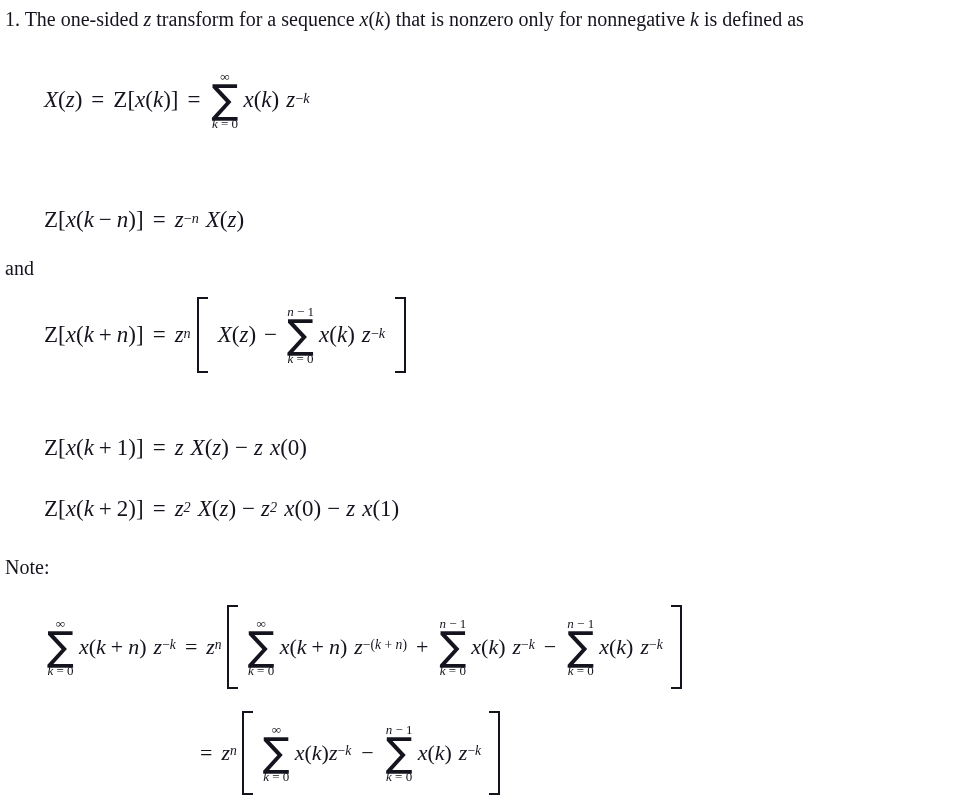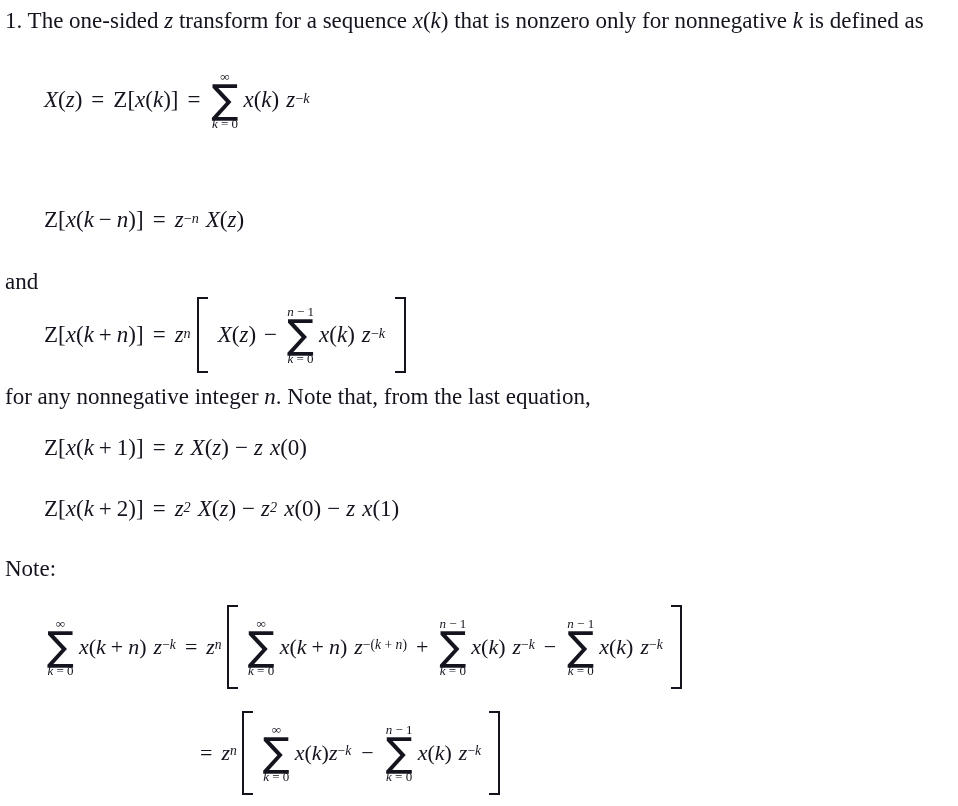--- a/index.html
+++ b/index.html
@@ -14,21 +14,21 @@
     font-family: "Liberation Serif", "DejaVu Serif", serif;
     color: #1a1a2e;
     overflow: hidden;
   }
 
   .page { position: absolute; inset: 0; }
 
   
   .prose {
     position: absolute;
-    font-size: 23px;
+    font-size: 20px;
     line-height: 1.15;
     white-space: nowrap;
     color: #14141f;
   }
 
   
   .math {
     position: absolute;
     font-size: 23px;
     white-space: nowrap;
@@ -166,21 +166,21 @@
     <span class="up rel">=</span>
     <span class="it">z</span>
       <sup class="s"><span class="up">−</span><span>n</span></sup>
     <span class="gap"></span>
     <span class="it">X</span>
       <span class="up">(</span>
       <span class="it">z</span>
       <span class="up">)</span>
   </div>
 
-  <div class="prose" style="left:5px; top:257px;margin-top:12px;">and</div>
+  <div class="prose" style="left:5px; top:257px;">and</div>
 
   <div class="math" style="left:44px; top:296px; height:78px;">
     <span class="up">Z</span>
       <span class="up">[</span>
       <span class="it">x</span>
       <span class="up">(</span>
       <span class="it">k</span>
       <span class="up bin">+</span>
       <span class="it">n</span>
       <span class="up">)</span>
@@ -211,23 +211,20 @@
         <span class="gap"></span>
         <span class="it">z</span>
           <sup class="s"><span class="up">−</span><span>k</span></sup>
       </span>
       <span class="brk r">
           <i></i>
         </span>
     </span>
   </div>
 
-  <div class="prose" style="left:5px; top:384px;">
-    <span class="up">for any nonnegative integer </span><span class="it">n</span><span class="up">. Note that, from the last equation,</span>
-  </div>
 
   <div class="math" style="left:44px; top:431px; height:34px;">
     <span class="up">Z</span>
       <span class="up">[</span>
       <span class="it">x</span>
       <span class="up">(</span>
       <span class="it">k</span>
       <span class="up bin">+</span>
       <span class="up">1</span>
       <span class="up">)</span>

